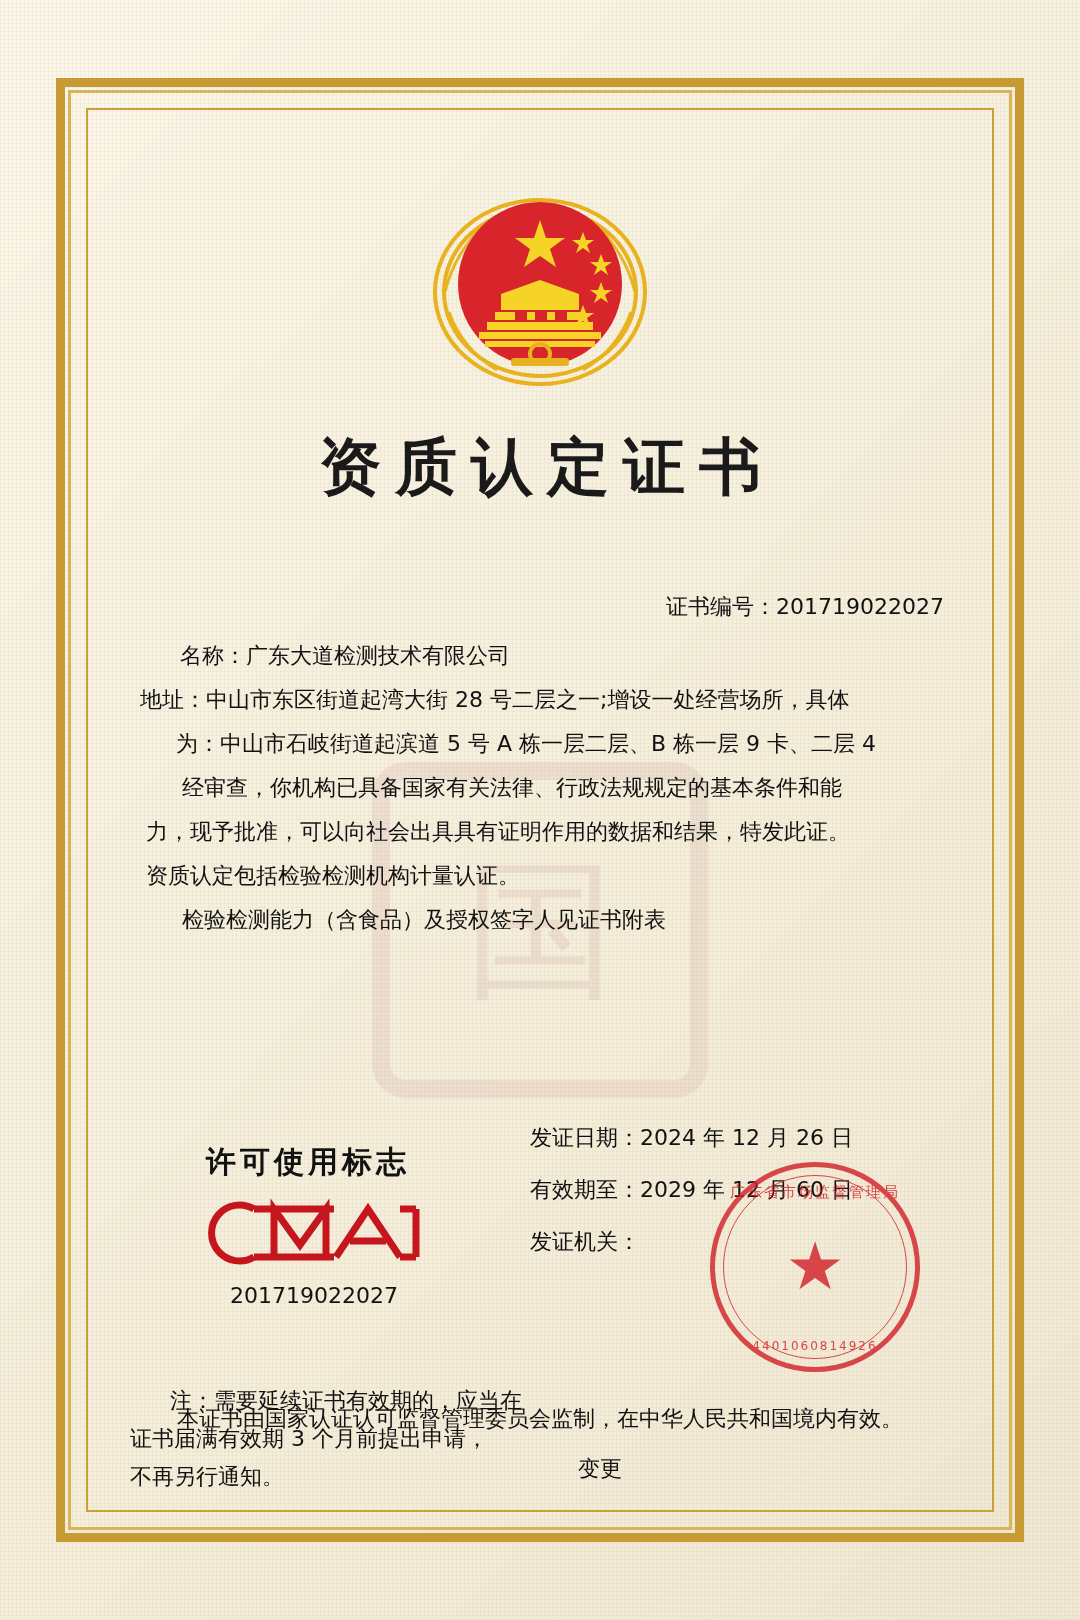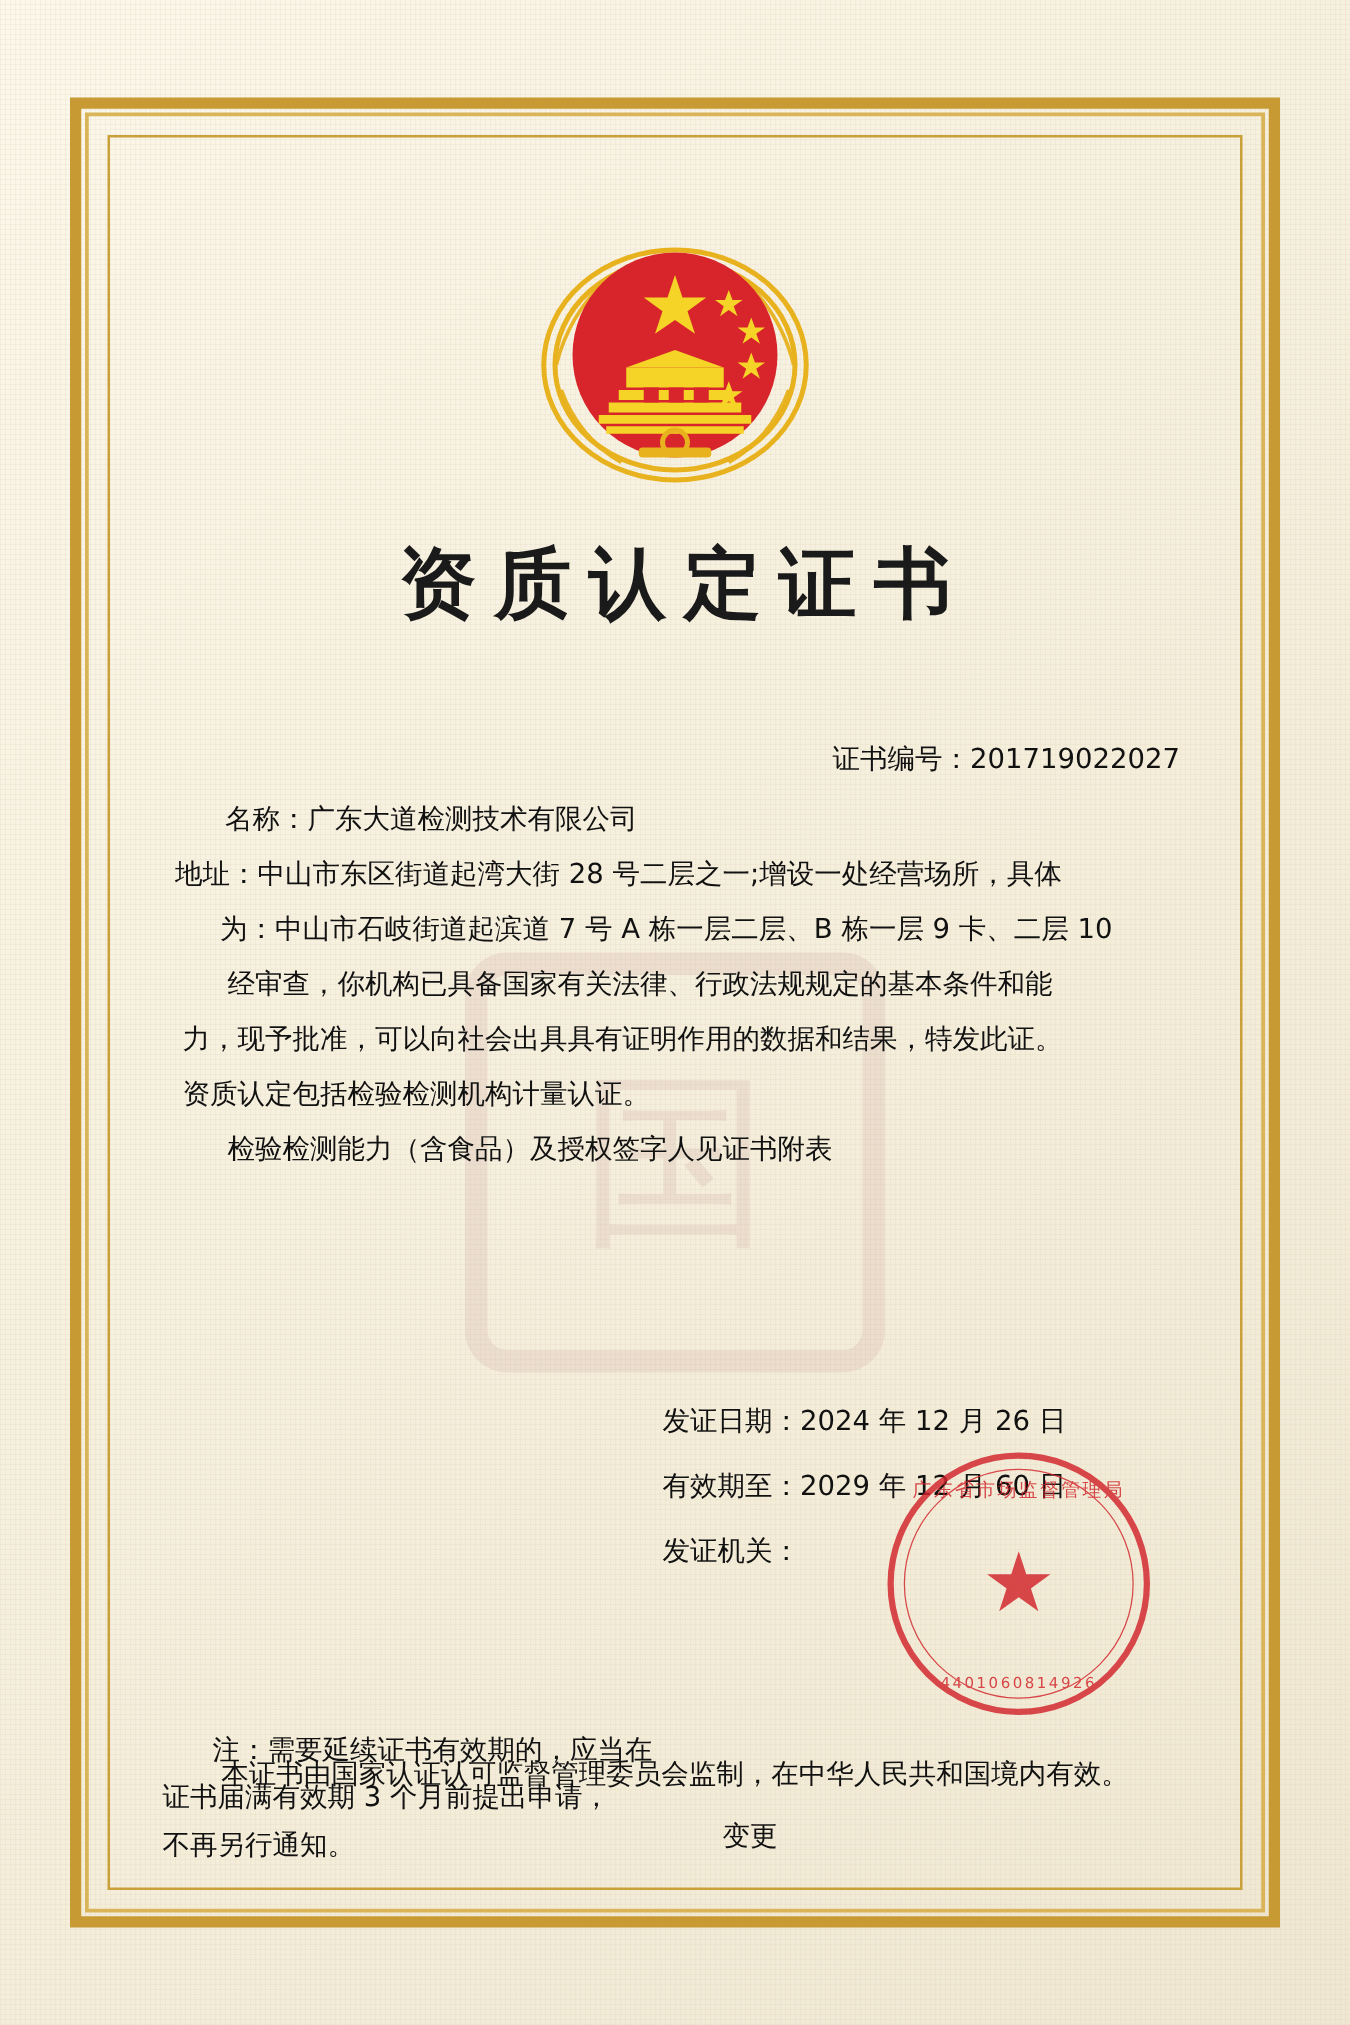--- a/index.html
+++ b/index.html
@@ -292,21 +292,21 @@
     <div class="cert-no">
       <span>证书编号：</span><span>201719022027</span>
     </div>
 
     <div class="body-text">
       <div class="row-name">
         <span>名称：</span><span>广东大道检测技术有限公司</span>
       </div>
       <div class="row-addr">
         <span>地址：</span><span>中山市东区街道起湾大街 28 号二层之一;增设一处经营场所，具体</span>
-        <span class="cont">为：中山市石岐街道起滨道 7 号 A 栋一层二层、B 栋一层 9 卡、二层 10</span>
+        <span class="cont">为：中山市石岐街道起滨道 5 号 A 栋一层二层、B 栋一层 9 卡、二层 4</span>
       </div>
       <div class="para">经审查，你机构已具备国家有关法律、行政法规规定的基本条件和能</div>
       <div class="para-2">力，现予批准，可以向社会出具具有证明作用的数据和结果，特发此证。</div>
       <div class="para-2">资质认定包括检验检测机构计量认证。</div>
       <div class="para-3">检验检测能力（含食品）及授权签字人见证书附表</div>
     </div>
 
     <div class="dates">
       <div>
         <span>发证日期：</span><span>2024 年 12 月 26 日</span>
@@ -319,20 +319,39 @@
       </div>
     </div>
 
     <div class="seal">
       <div class="seal-ring"></div>
       <div class="arc-top">广东省市场监督管理局</div>
       <div class="star">★</div>
       <div class="arc-bottom">4401060814926</div>
     </div>
 
+    <div class="mark-block">
+      <div class="mark-title">许可使用标志</div>
+      <div class="cma">
+        <svg viewBox="0 0 230 80" width="230" height="80" xmlns="http://www.w3.org/2000/svg">
+          <g fill="none" stroke="#c6161d" stroke-width="7">
+            <path d="M58 16 a28 28 0 1 0 0 48"></path>
+            <path d="M58 16 L138 16"></path>
+            <path d="M58 64 L138 64"></path>
+            <path d="M78 64 L78 16 L104 52 L130 16 L130 64"></path>
+            <path d="M140 64 L172 16 L204 64"></path>
+            <path d="M154 48 L190 48"></path>
+            <path d="M204 64 L220 64"></path>
+            <path d="M204 16 L220 16"></path>
+            <path d="M220 16 L220 64"></path>
+          </g>
+        </svg>
+      </div>
+      <div class="cma-no">201719022027</div>
+    </div>
 
     <div class="note">
       <div class="l1">注：需要延续证书有效期的，应当在</div>
       <div>证书届满有效期 3 个月前提出申请，</div>
       <div>不再另行通知。</div>
     </div>
 
     <div class="footer">
       <div>本证书由国家认证认可监督管理委员会监制，在中华人民共和国境内有效。</div>
       <div class="change">变更</div>

